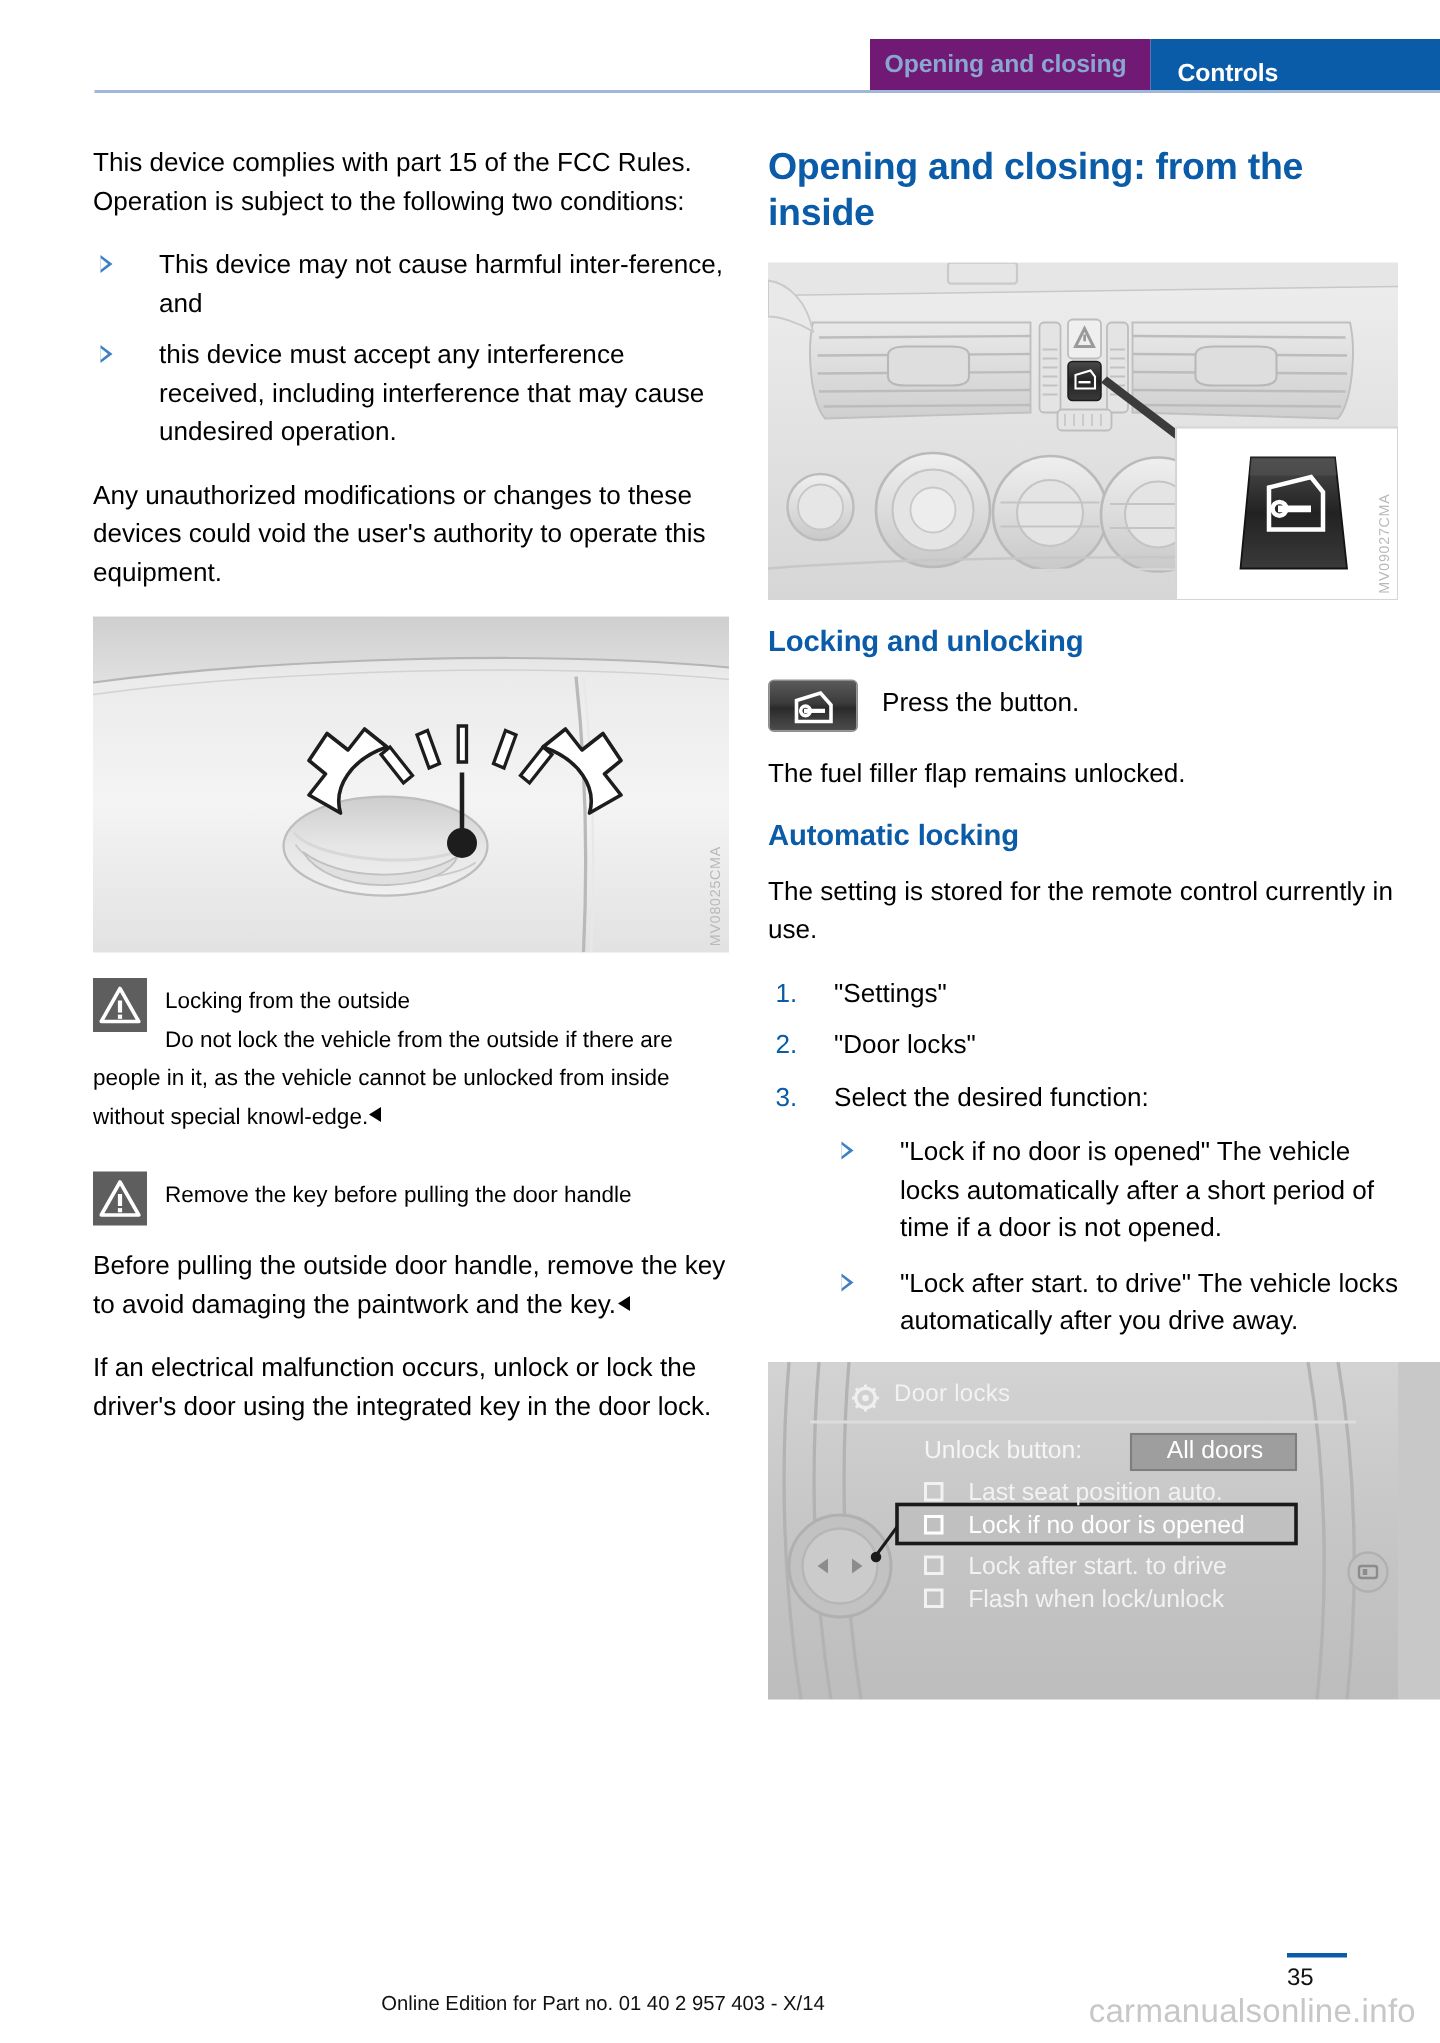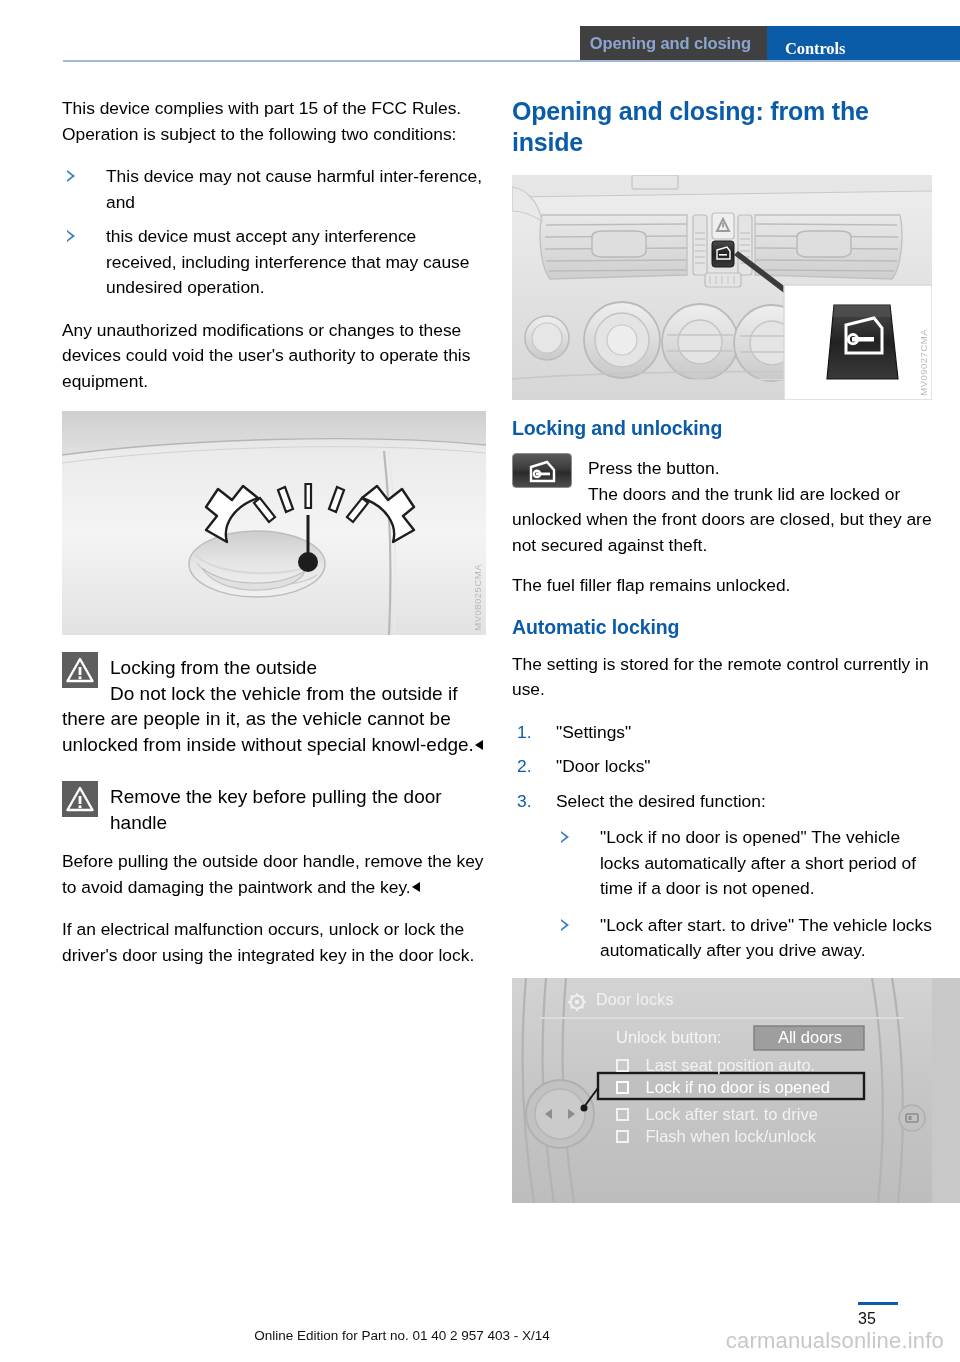--- a/index.html
+++ b/index.html
@@ -15,27 +15,27 @@
   .page-header {
     position: absolute; top: 0; left: 0; width: 960px; height: 62px;
   }
   .header-tabs {
     position: absolute; right: 0; top: 26px;
     display: flex; align-items: stretch; height: 34px;
   }
   .tab-inactive {
     color: #8aa6cf; font-size: 16.5px; font-weight: bold;
     padding: 0 16px 0 10px; display: flex; align-items: center;
-    background: #404040; letter-spacing: -0.1px;
+    background: #701a75; letter-spacing: -0.1px;
   }
   .tab-active {
     color: #ffffff; font-size: 16.5px; font-weight: bold;
     background: #0a5ba8;
     padding: 12px 20px 0 18px; display: flex; align-items: center;
-    min-width: 193px; letter-spacing: -0.1px; font-family: Liberation Serif, serif;
+    min-width: 193px; letter-spacing: -0.1px;
   }
   .header-rule {
     position: absolute; left: 63px; right: 0; top: 60px;
     height: 2px; background: #9fb7d8;
   }
 
   
   .col-left  { position: absolute; left: 62px;  top: 96px;  width: 424px; }
   .col-right { position: absolute; left: 512px; top: 96px;  width: 420px; }
 
@@ -125,21 +125,21 @@
   }
   
   .fig-idrive {
     width: 455px; height: 225px;
     background: #c8c8c8; overflow: hidden; position: relative;
   }
 
   
   .warn-block { margin-bottom: 17px; }
   .warn-head {
-    font-size: 19px; line-height: 25.5px;
+    font-size: 15px; line-height: 25.5px;
   }
   .warn-icon {
     float: left; width: 36px; height: 36px; background: #5e5e5e;
     margin-right: 12px; position: relative;
   }
   .warn-icon svg { position: absolute; left: 4px; top: 5px; }
   .warn-title { display: block; padding-top: 3px; }
   .warn-body { font-size: 17.4px; line-height: 25.5px; }
   .clearfix:after { content: ""; display: block; clear: both; }
 
@@ -427,21 +427,20 @@
 
   <div class="btn-row clearfix">
     <div class="inline-btn">
       <svg width="40" height="26" viewBox="0 0 40 26" style="position:absolute;left:10px;top:4px;">
         <path d="M8,9 L24,4 L31,12 L31,23 L8,23 Z" fill="none" stroke="#ffffff" stroke-width="2.4"></path>
         <rect x="13" y="14.5" width="14" height="2.8" fill="#ffffff"></rect>
         <circle cx="14" cy="15.9" r="3.2" fill="none" stroke="#ffffff" stroke-width="2.4"></circle>
       </svg>
     </div>
     <div style="padding-top:3px;">Press the button.</div>
-    <div>The doors and the trunk lid are locked or unlocked when the front doors are closed, but they are not secured against theft.</div>
   </div>
 
   <p class="body" style="margin-top:-2px;">The fuel filler flap remains unlocked.</p>
 
   <h2 class="section">Automatic locking</h2>
 
   <p class="body">The setting is stored for the remote control currently in use.</p>
 
   <ol class="numbered">
     <li>

